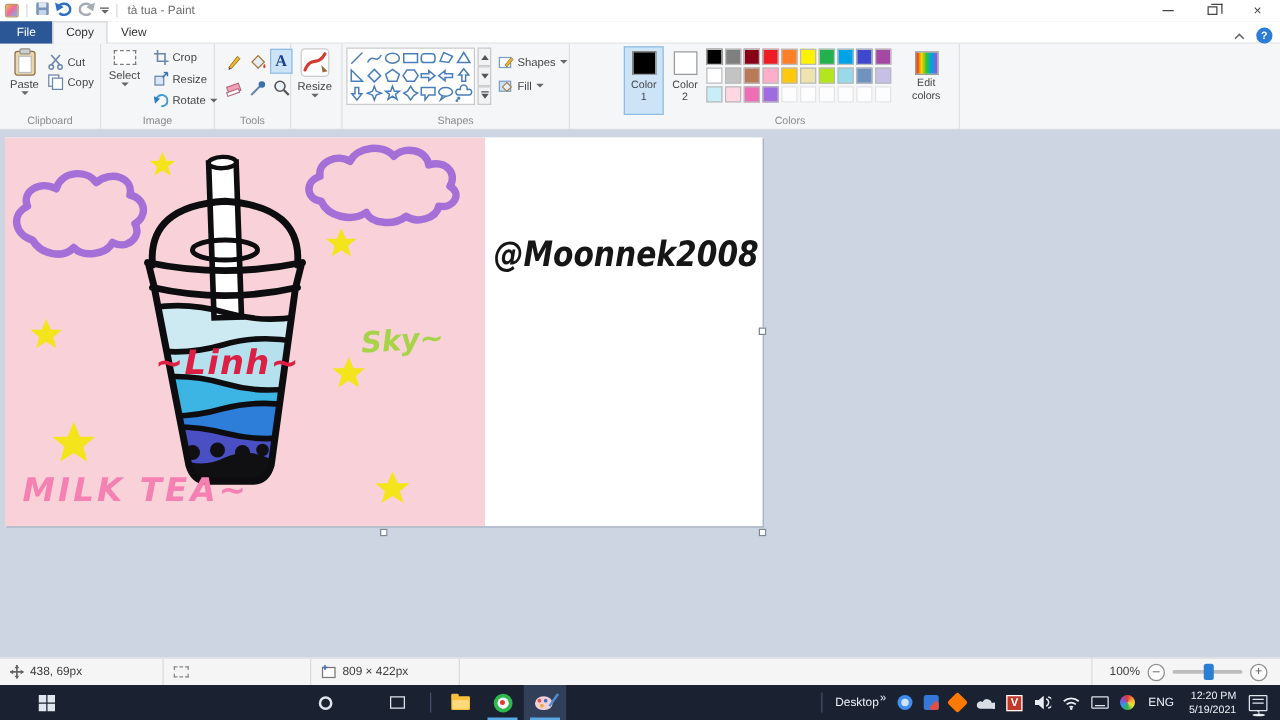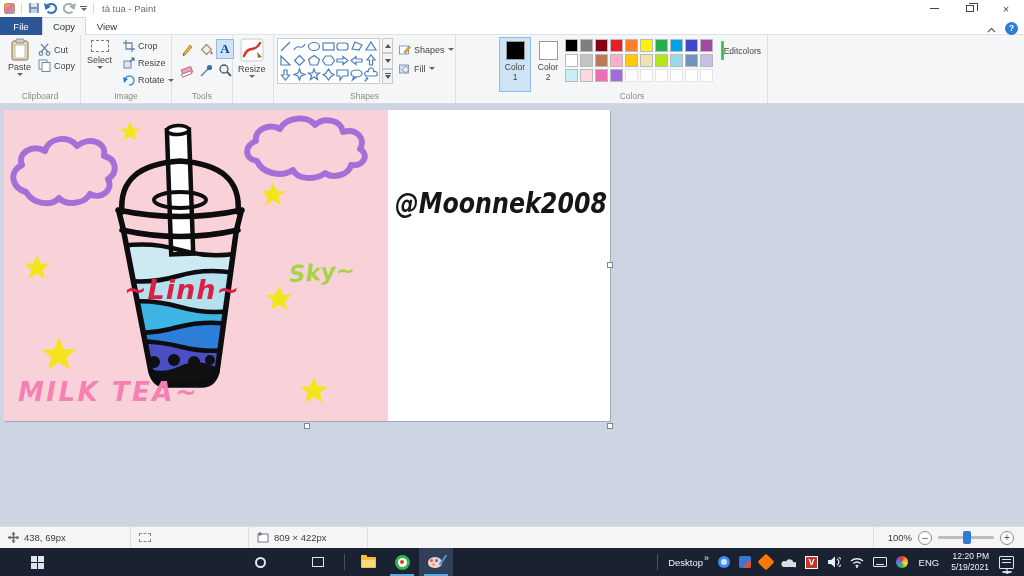--- a/index.html
+++ b/index.html
@@ -46,21 +46,21 @@
   .sbtn{flex:1;border:1px solid #c9cacc;background:#f2f3f4;display:flex;align-items:center;justify-content:center;}
   .tri-u{width:0;height:0;border-left:3px solid transparent;border-right:3px solid transparent;border-bottom:4px solid #555;}
   .tri-d{width:0;height:0;border-left:3px solid transparent;border-right:3px solid transparent;border-top:4px solid #555;}
   .ofbtn{position:absolute;left:124px;display:flex;align-items:center;gap:3px;font-size:9px;color:#444;}
   .colorbtn{position:absolute;top:2px;width:32px;height:55px;display:flex;flex-direction:column;align-items:center;font-size:8.5px;color:#444;padding-top:3px;border:1px solid transparent;}
   .colorbtn.selected{background:#cde4f7;border:1px solid #90bce4;}
   .swatch-big{width:19px;height:19px;border:1px solid #9a9a9a;}
   .palette{position:absolute;left:68px;top:4px;display:grid;grid-template-columns:repeat(10,15px);grid-auto-rows:15px;}
   .swatch{width:13px;height:13px;border:1px solid #b9babc;}
   .swatch.empty{background:#fdfdfd;border:1px solid #e3e4e6;}
-  .editcolors{position:absolute;left:224px;top:2px;width:40px;display:flex;flex-direction:row;align-items:center;font-size:8.5px;color:#444;padding-top:4px;line-height:1.15;}
+  .editcolors{position:absolute;left:224px;top:2px;width:40px;display:flex;flex-direction:column;align-items:center;font-size:8.5px;color:#444;padding-top:4px;line-height:1.15;}
   .ec-icon{width:19px;height:19px;border:1px solid #9a9a9a;margin-bottom:2px;
     background:linear-gradient(90deg,#e02020 0%,#ffd400 25%,#31c531 48%,#00a2e8 72%,#9a4fd8 100%);}
   .p3dbtn{position:absolute;left:6px;top:2px;width:50px;display:flex;flex-direction:column;align-items:center;font-size:8.5px;color:#444;line-height:1.15;padding-top:3px;text-align:center;}
   .grayed{opacity:.55;}
   
   .workarea{position:absolute;left:0;top:104px;width:1024px;height:422px;background:#ccd5e1;}
   .canvas{position:absolute;left:4px;top:6px;width:606px;height:311px;background:#fff;box-shadow:1px 1px 0 #9daabb;}
   .canvas svg{display:block;}
   .handle{position:absolute;width:6px;height:6px;background:#fff;border:1px solid #7d8794;}
   .hand{font-family:"DejaVu Sans",sans-serif;}

